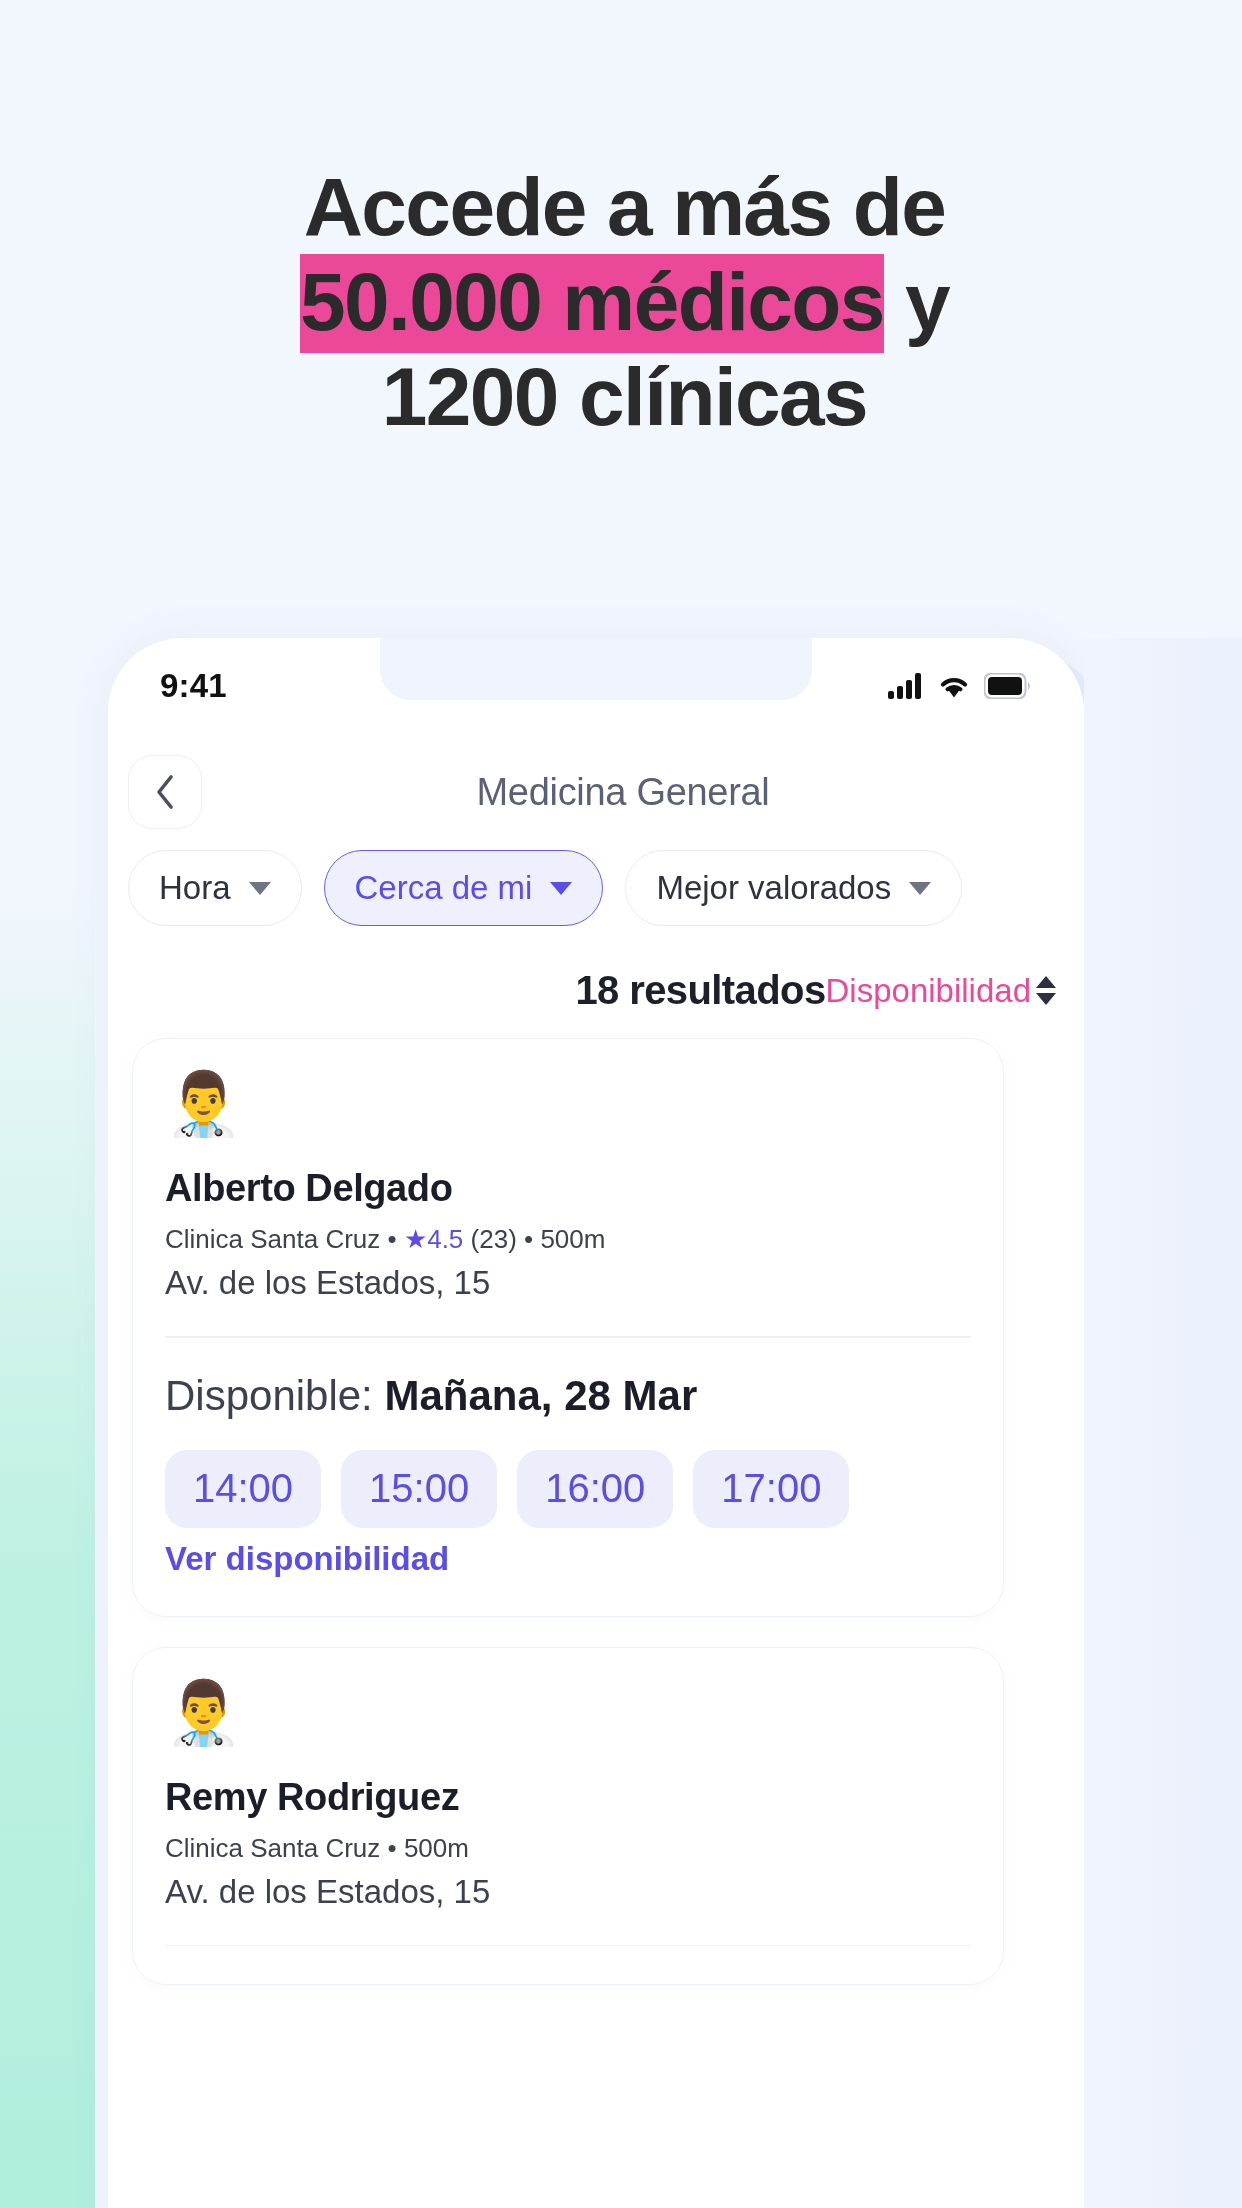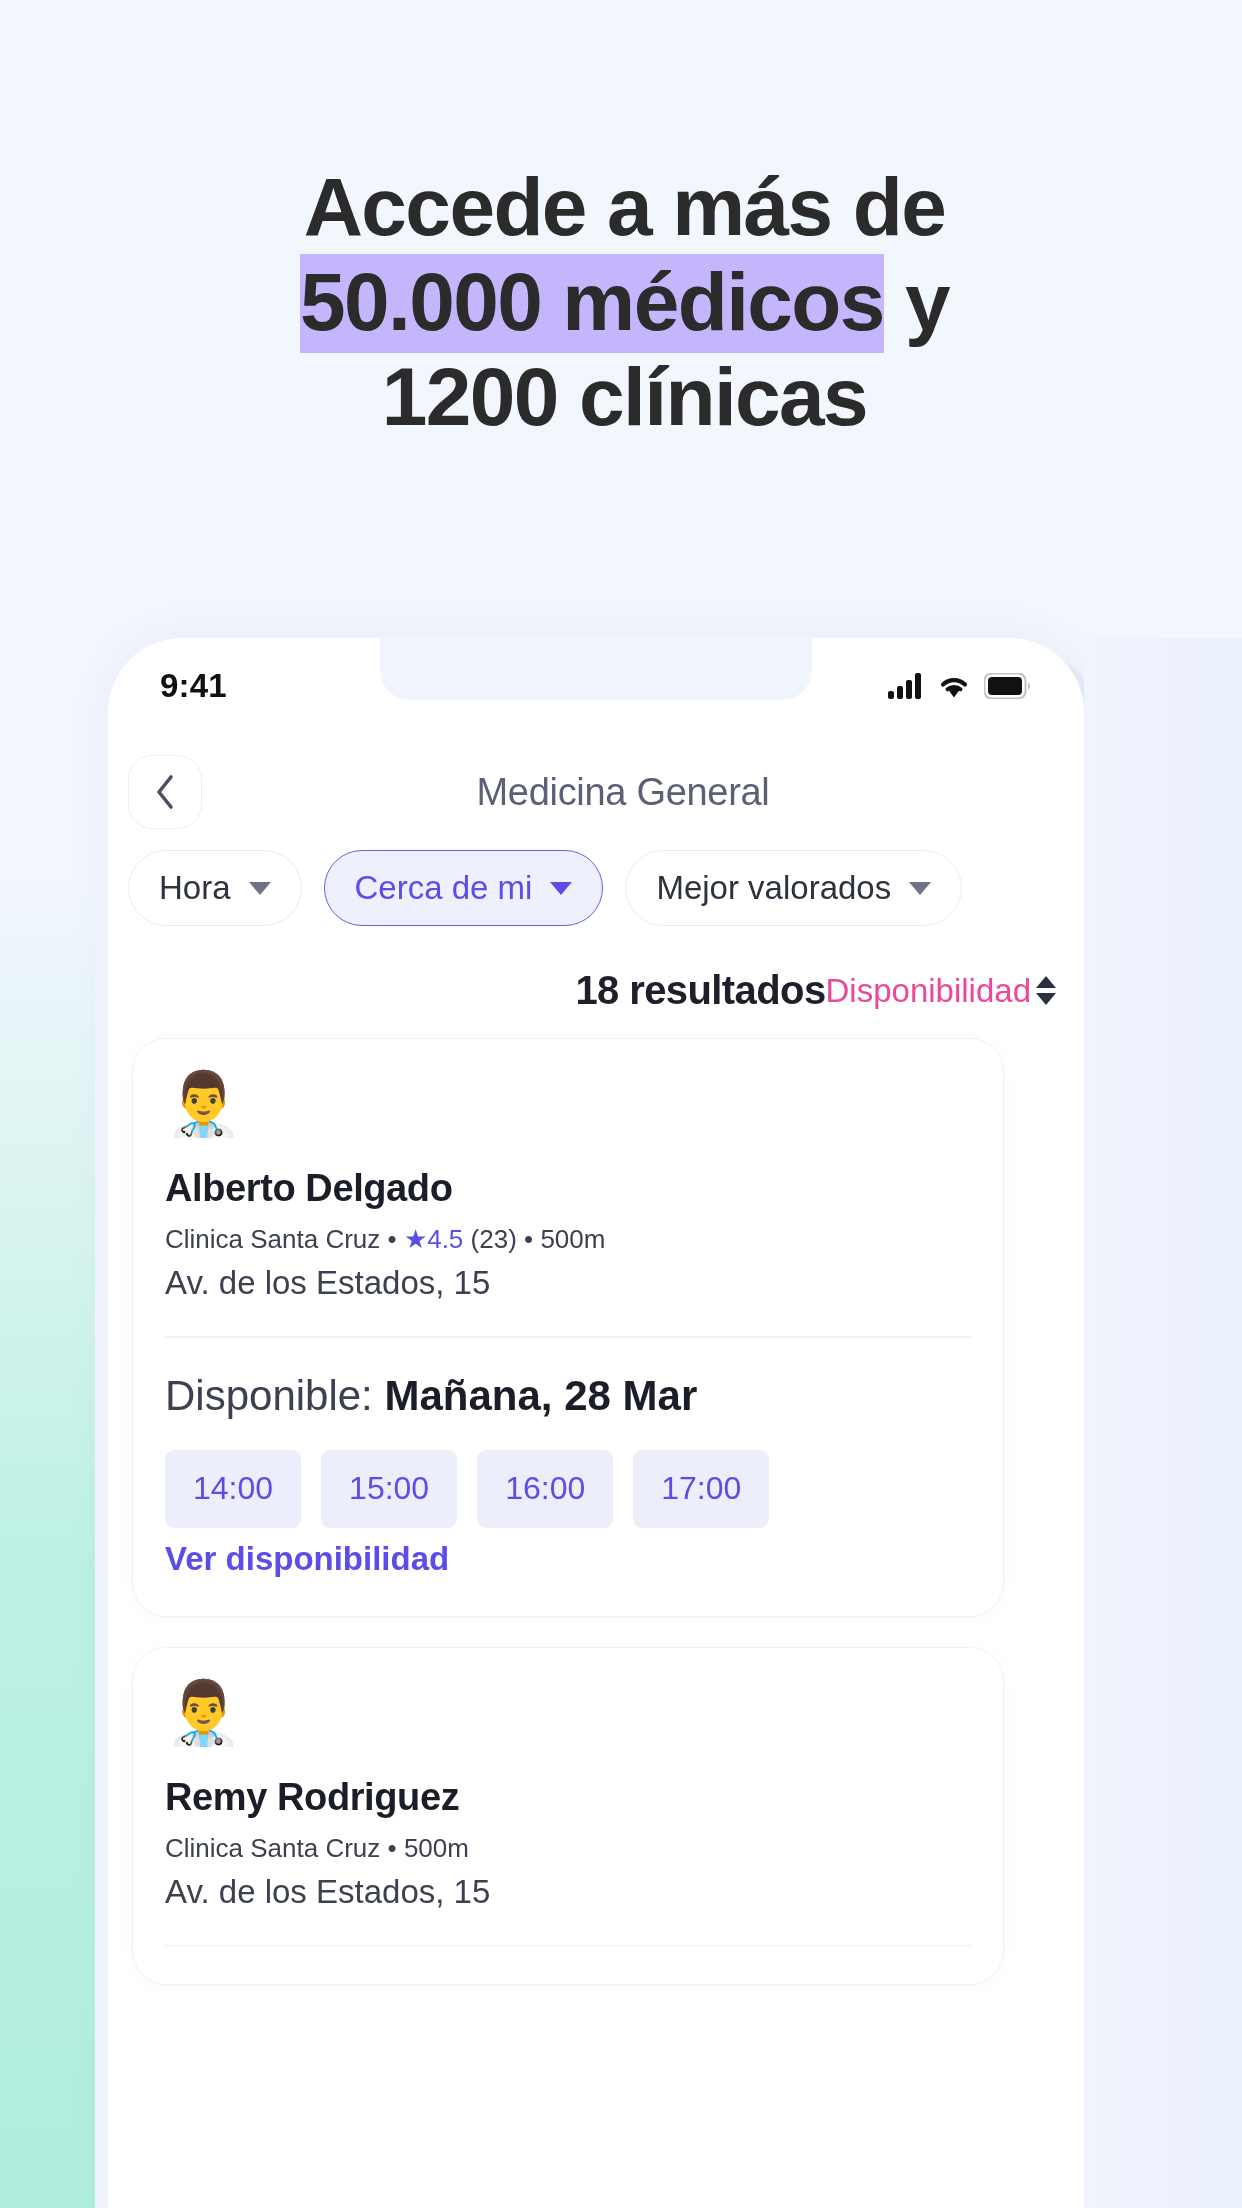--- a/index.html
+++ b/index.html
@@ -61,21 +61,21 @@
     font-size: 82px;
     line-height: 1.16;
     letter-spacing: -1.6px;
   }
   #headline .hl-line {
     display: block;
     white-space: nowrap;
     padding-left: 7px;
   }
   #headline .hl-mark {
-    background: #c4b5fd;
+    background: #ec4899;
     padding: 2px 0 6px 0;
     box-decoration-break: clone;
     -webkit-box-decoration-break: clone;
   }
 
   
   #phone {
     position: absolute;
     left: 108px;
     top: 638px;
@@ -322,24 +322,24 @@
     margin-top: 34px;
   }
   .avail-line b { color: #1b1d29; font-weight: 700; }
   .slots {
     display: flex;
     gap: 20px;
     margin-top: 30px;
   }
   .slot {
     height: 78px;
-    border-radius: 9px;
+    border-radius: 22px;
     background: #eceefc;
     color: #5b4de8;
-    font-size: 32px;
+    font-size: 40px;
     display: flex;
     align-items: center;
     justify-content: center;
     padding: 0 28px;
     flex: 0 0 auto;
   }
   .card-link {
     margin-top: 12px;
     font-size: 33px;
     font-weight: 700;

